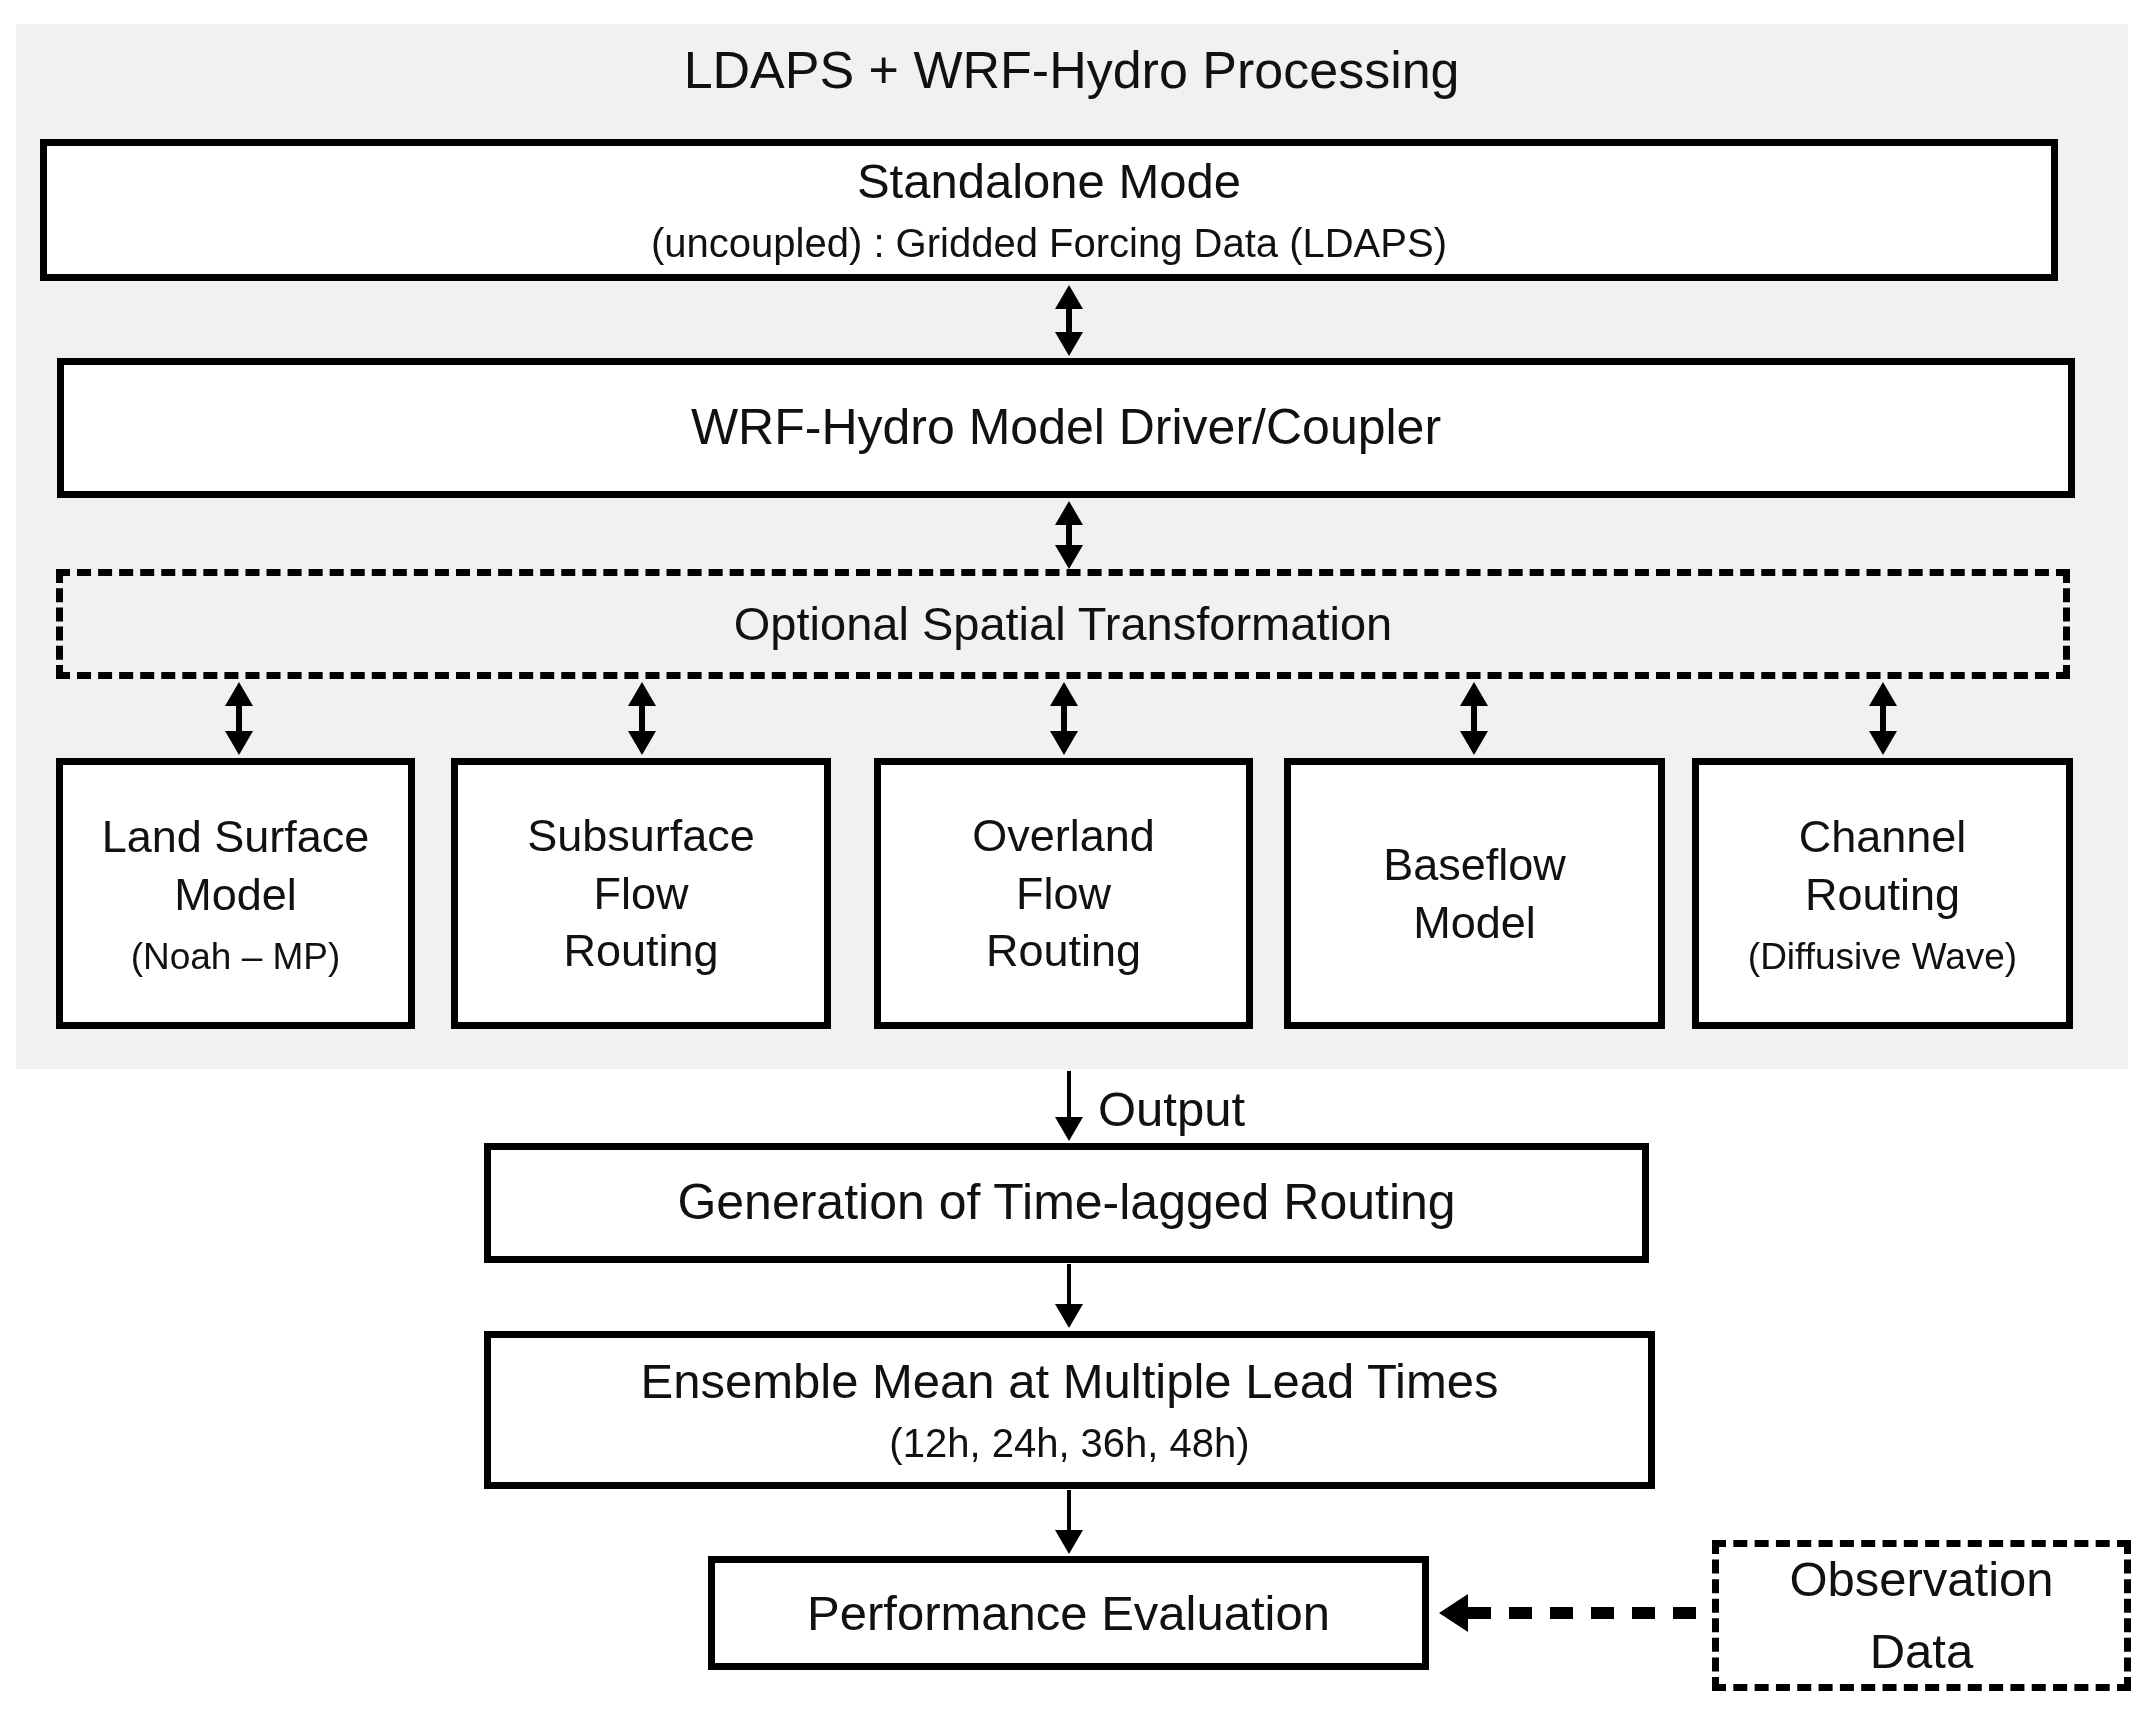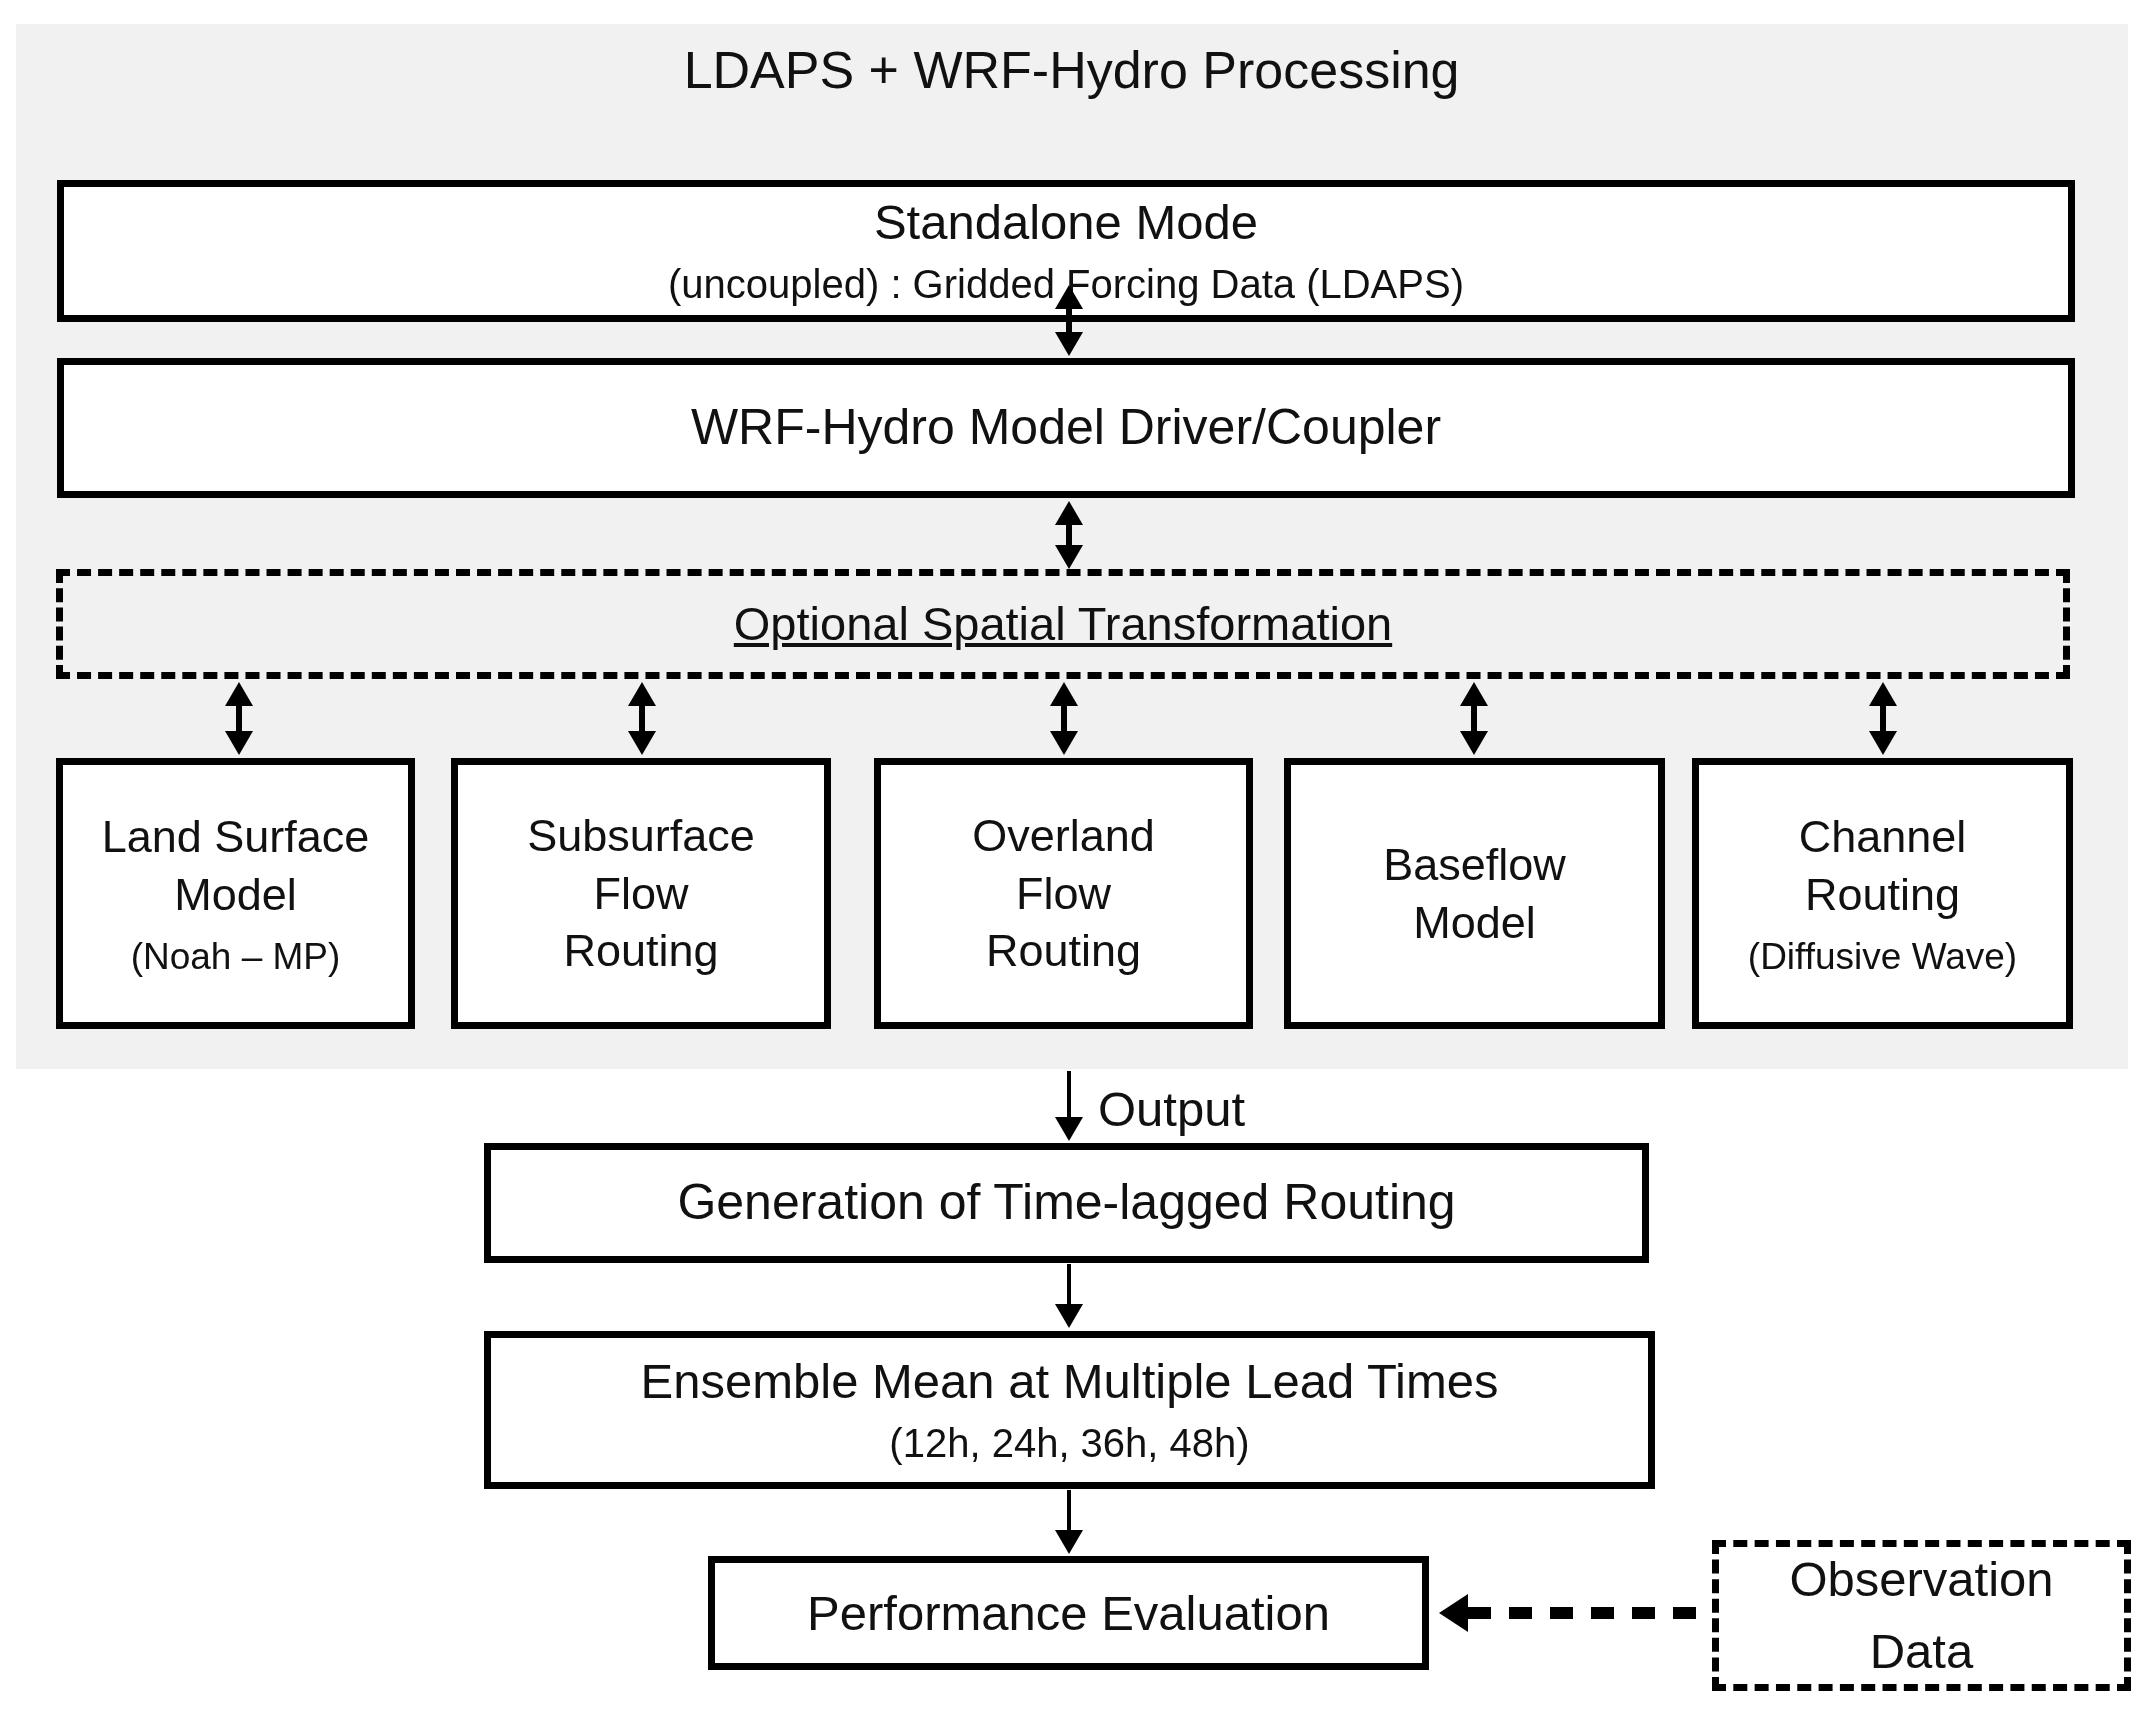--- a/index.html
+++ b/index.html
@@ -35,21 +35,20 @@
     display:flex;
     flex-direction:column;
     align-items:center;
     justify-content:center;
     text-align:center;
   }
   .box.on-panel{background:var(--box-fill);}
   .box.dashed{
     border:7px dashed var(--line);
     background:var(--panel);
-    text-decoration:underline;
   }
   .box.dashed-white{
     border:7.8px dashed var(--line);
     background:var(--box-fill);
   }
   .t-xl{font-size:50px;line-height:1.15;white-space:nowrap;}
   .t-l{font-size:49px;line-height:1.15;white-space:nowrap;}
   .t-m{font-size:40px;line-height:1.2;white-space:nowrap;}
   .t-opt{font-size:47px;line-height:1.15;white-space:nowrap;}
   .comp-title{font-size:45px;line-height:1.28;white-space:pre-line;}
@@ -100,21 +99,21 @@
     background:repeating-linear-gradient(90deg,var(--line) 0 22.6px,transparent 22.6px 41px);
   }
 </style>
 </head>
 <body>
 
 <div class="abs panel" style="left:15.6px;top:23.5px;width:2112px;height:1045px;"></div>
 
 <div class="abs fig-title" style="left:15.6px;top:42px;width:2112px;">LDAPS + WRF-Hydro Processing</div>
 
-<div class="abs box on-panel gap10" style="left:57px;top:139px;width:2018px;height:142px;margin-top:41px;">
+<div class="abs box on-panel gap10" style="left:40px;top:139px;width:2018px;height:142px;">
   <div class="t-l">Standalone Mode</div>
   <div class="t-m">(uncoupled) : Gridded Forcing Data (LDAPS)</div>
 </div>
 
 <div class="abs arr-v" style="left:1054px;top:285px;width:29.5px;height:71px;">
   <div class="head-up"></div>
   <div class="shaft-v"></div>
   <div class="head-down"></div>
 </div>
 

